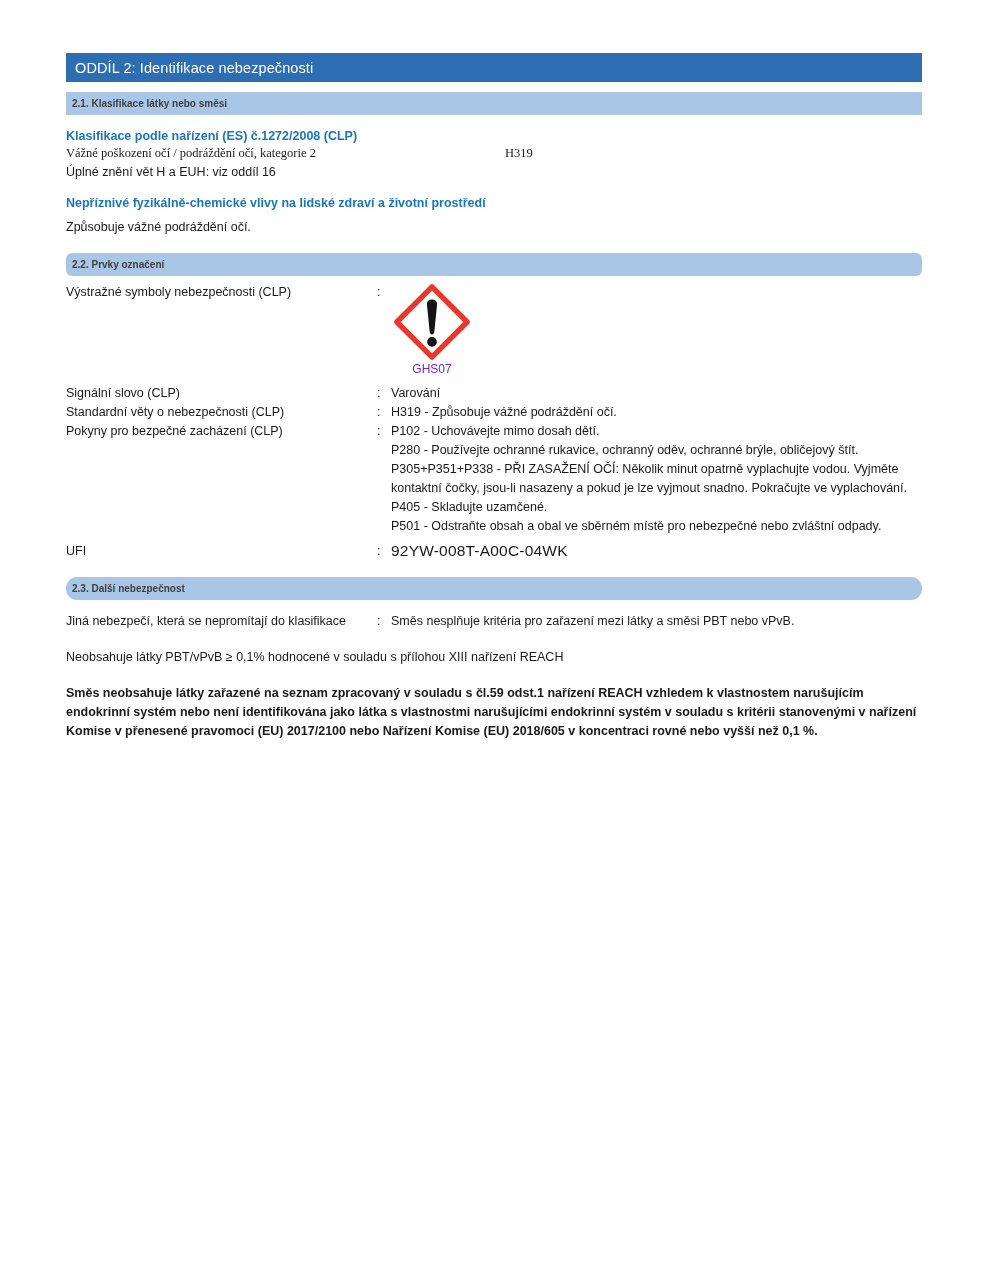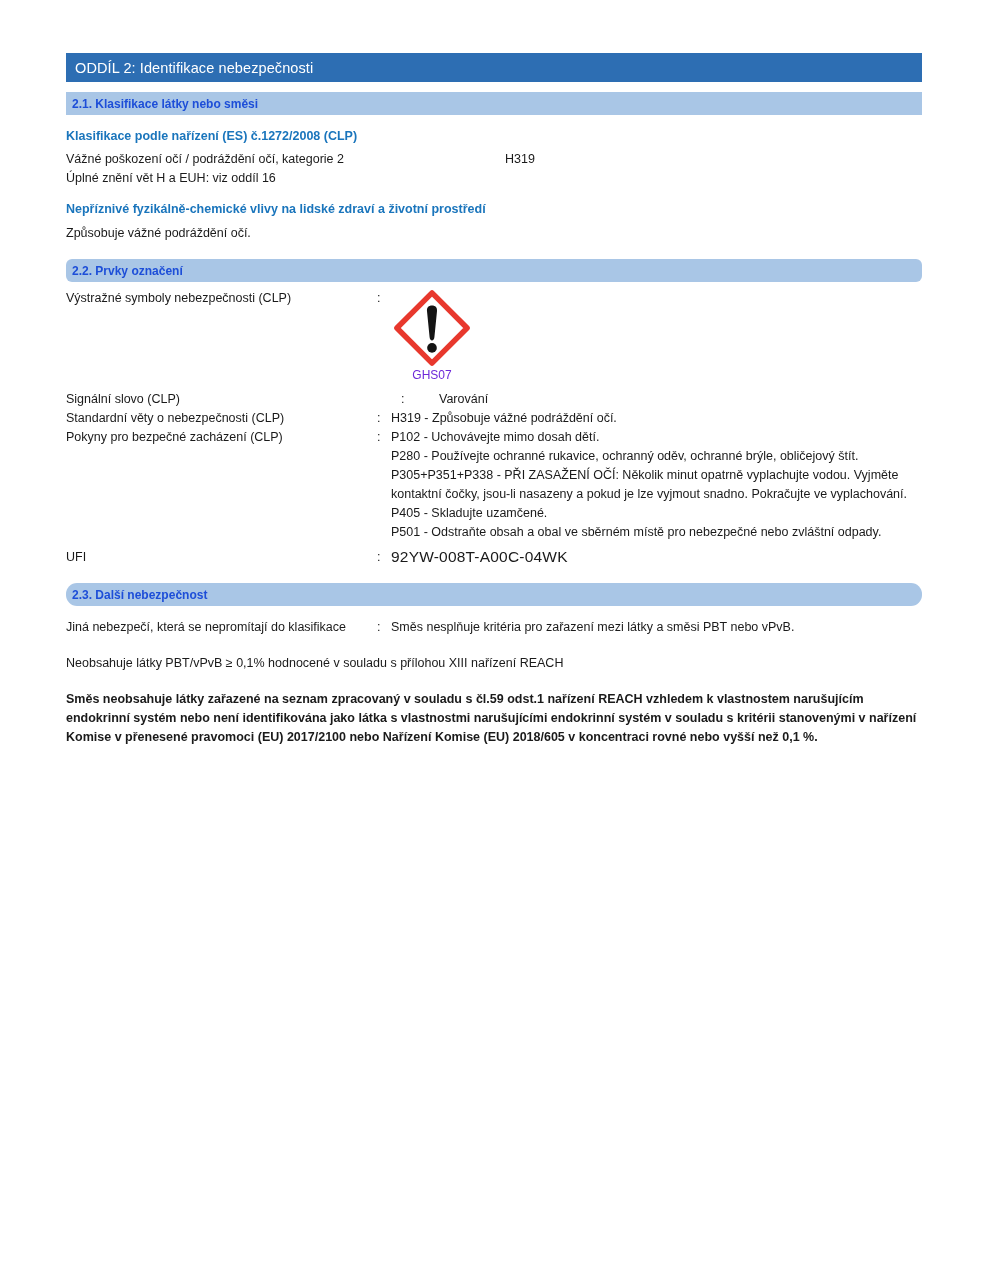--- a/index.html
+++ b/index.html
@@ -18,40 +18,40 @@
     background: #2d6eb3;
     color: #ffffff;
     height: 29px;
     display: flex; align-items: center;
     padding-left: 9px;
     font-size: 14.5px; font-weight: normal;
     letter-spacing: 0.1px;
   }
   .sub-bar {
     background: #a9c6e6;
-    color: #1d4ed8;
+    color: #404040;
     height: 23px;
     display: flex; align-items: center;
     padding-left: 6px;
-    font-size: 12px; font-weight: bold;
+    font-size: 10px; font-weight: bold;
   }
   .sub-bar-21 { margin-top: 10px; }
   .sub-bar-22 { margin-top: 16px; border-radius: 6px; }
   .sub-bar-23 { margin-top: 15px; border-radius: 11px; }
   .blue-heading {
     color: #1a75bc;
     font-size: 12.5px; font-weight: bold;
     line-height: 16px;
     margin-top: 13px;
   }
   .body-text { font-size: 12.5px; line-height: 19px; }
   .class-row {
     display: grid;
     grid-template-columns: 439px auto;
-    margin-top: 6px;
+    font-family: Liberation Serif, serif;
   }
   .kv-row {
     display: grid;
     grid-template-columns: 311px 14px auto;
     align-items: start;
   }
   .kv-rows { margin-top: 7px; }
   .colon { font-size: 12.5px; line-height: 19px; }
   .pictogram-cell { padding-top: 0; }
   .pictogram-box { width: 78px; margin-left: 2px; text-align: center; }
@@ -111,21 +111,21 @@
           <svg viewBox="0 0 100 100" aria-hidden="true">
             <path d="M50 5 L95 50 L50 95 L5 50 Z" fill="#ffffff" stroke="#e8382d" stroke-width="7" stroke-linejoin="round"></path>
             <path d="M50 21 C45.6 21 43.1 23.7 43.6 28.4 L46.9 61.5 C47.1 64.4 48.4 65.9 50 65.9 C51.6 65.9 52.9 64.4 53.1 61.5 L56.4 28.4 C56.9 23.7 54.4 21 50 21 Z" fill="#141414"></path>
             <circle cx="50" cy="75.5" r="6.2" fill="#141414"></circle>
           </svg>
           <div class="pictogram-caption">GHS07</div>
         </div>
       </div>
     </div>
 
-    <div class="kv-row body-text" style="margin-top:6px;gap:24px;">
+    <div class="kv-row body-text" style="margin-top:6px;">
       <span>Signální slovo (CLP)</span>
       <span class="colon">:</span>
       <span>Varování</span>
     </div>
 
     <div class="kv-row body-text">
       <span>Standardní věty o nebezpečnosti (CLP)</span>
       <span class="colon">:</span>
       <span>H319 - Způsobuje vážné podráždění očí.</span>
     </div>

